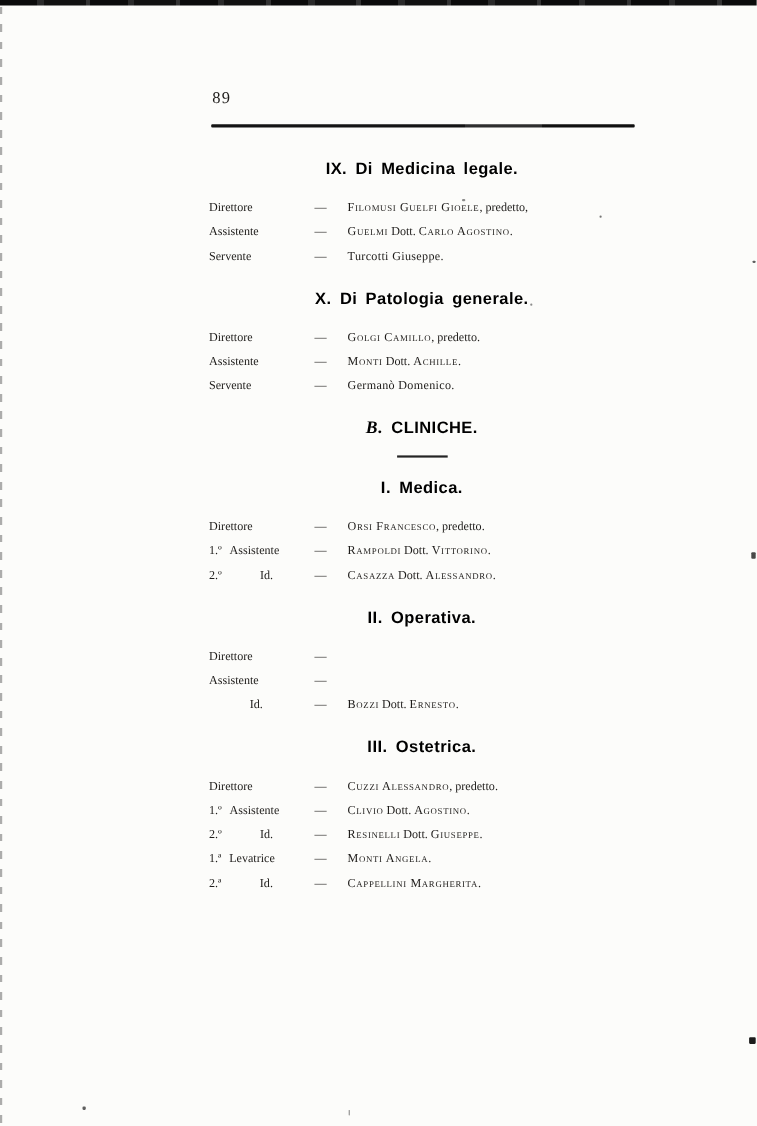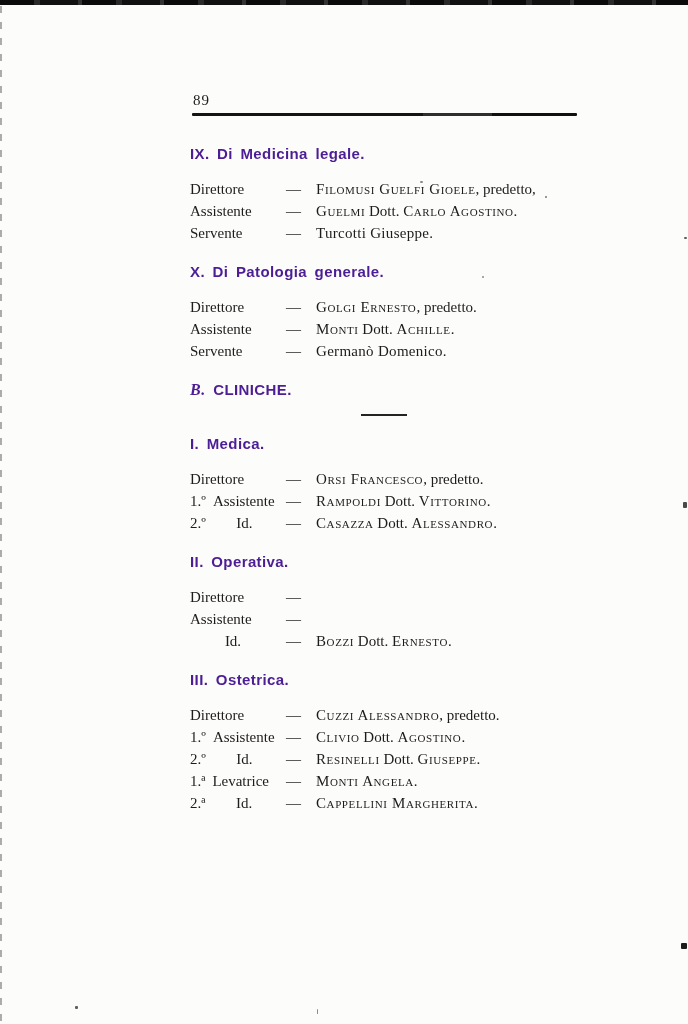--- a/index.html
+++ b/index.html
@@ -14,40 +14,40 @@
   .topbar{
     position:absolute;top:0;left:0;right:0;height:5px;
     background:repeating-linear-gradient(90deg,#0b0b0b 0 34px,#2a2a2a 34px 40px,#111 40px 78px,#333 78px 82px);
   }
   .leftedge{
     position:absolute;top:6px;bottom:0;left:0;width:2px;opacity:.55;
     background:repeating-linear-gradient(180deg,#6b6b6b 0 7px,transparent 7px 16px);
   }
   .speck{position:absolute;background:#1c1c1c;border-radius:1px;}
   
-  .pagenum{position:absolute;left:193px;top:92px;font-size:15px;letter-spacing:1px;}
+  .pagenum{position:absolute;left:193px;top:82px;font-size:15px;letter-spacing:1px;}
   .toprule{
     position:absolute;left:192px;top:113px;width:385px;height:3px;
     background:linear-gradient(90deg,#141414 0 60%,#2e2e2e 60% 78%,#101010 78% 100%);
     border-radius:1px;
   }
   
   .content{position:absolute;left:190px;top:132px;width:387px;}
   .section{margin-top:19px;}
   .section:first-child{margin-top:13px;}
   .heading{
-    text-align:left;margin-bottom:15px;height:18px;
+    text-align:center;margin-bottom:15px;height:18px;
     font-family:"Liberation Sans", sans-serif;font-weight:700;font-size:15px;
-    letter-spacing:.4px;word-spacing:3px;color:#4c1d95;
+    letter-spacing:.4px;word-spacing:3px;color:#000000;
   }
   .h-bold{font-family:"Liberation Sans", sans-serif;font-weight:700;}
   .h-italic{font-family:"Liberation Serif", serif;font-style:italic;font-weight:600;font-size:16px;letter-spacing:.5px;}
   .divider{width:46px;height:2px;background:#242424;margin:15px auto 0 auto;}
   
-  .row{display:flex;align-items:center;line-height:22px;font-size:15px;}
+  .row{display:flex;align-items:center;line-height:22px;font-size:11px;}
   .rolecell{display:flex;width:96px;flex-shrink:0;}
   .num{margin-right:7px;}
   .role{flex:1;text-align:left;}
   .role.center{text-align:center;padding-right:10px;}
   .dashcell{width:30px;flex-shrink:0;text-align:left;}
   .namecell{flex:1;white-space:nowrap;}
   .n-sc{font-variant:small-caps;letter-spacing:.6px;}
   .n-plain{}
   .n-italic{letter-spacing:.3px;}
 </style>
@@ -93,21 +93,21 @@
 
   <div class="section">
     <div class="heading"><span class="h-bold">X. Di Patologia generale.</span></div>
 
     <div class="entries">
             <div class="row">
               <span class="rolecell">
                 <span class="role">Direttore</span>
               </span>
               <span class="dashcell">—</span>
-              <span class="namecell"><span class="n-sc">Golgi Ernesto</span><span class="n-plain">, predetto.</span></span>
+              <span class="namecell"><span class="n-sc">Golgi Camillo</span><span class="n-plain">, predetto.</span></span>
             </div>
             <div class="row">
               <span class="rolecell">
                 <span class="role">Assistente</span>
               </span>
               <span class="dashcell">—</span>
               <span class="namecell"><span class="n-sc">Monti</span><span class="n-plain"> Dott. </span><span class="n-sc">Achille.</span></span>
             </div>
             <div class="row">
               <span class="rolecell">

